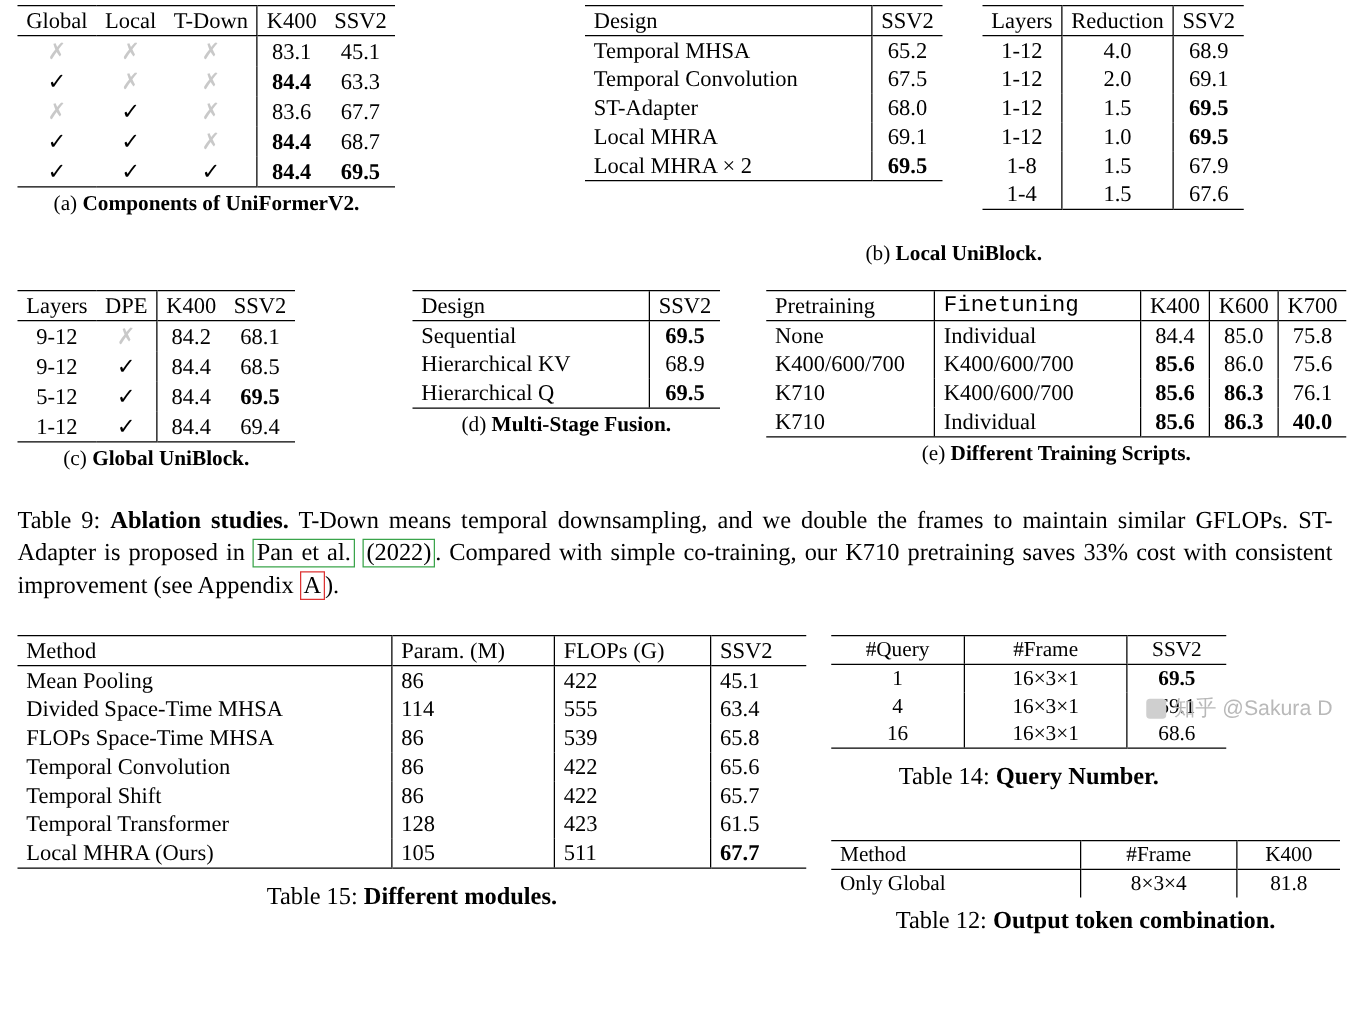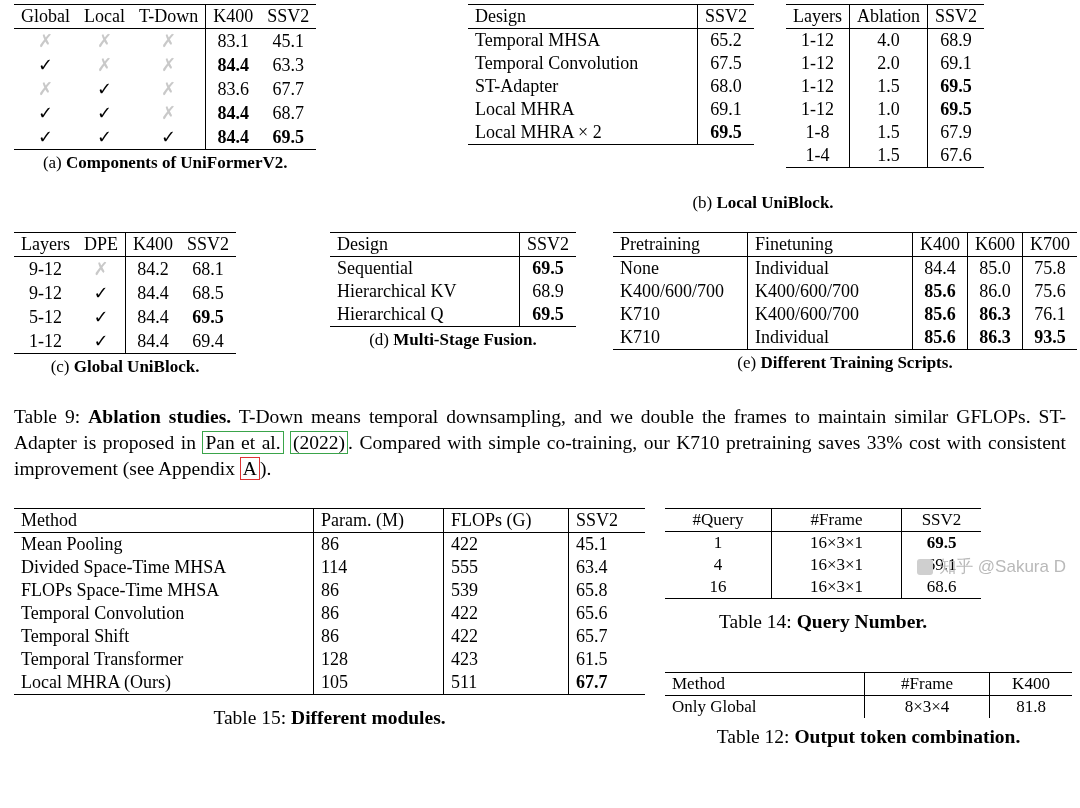--- a/index.html
+++ b/index.html
@@ -135,21 +135,21 @@
       </tr>
     </tbody>
       </table>
   </div>
 
   <div class="abs" style="left:786px;top:4px;">
     <table class="t9c">
       <tbody>
           <tr class="rule-top">
         <td class="ctr" style="border-bottom:1px solid #000;">Layers</td>
-        <td class="ctr vline" style="border-bottom:1px solid #000;">Ablation</td>
+        <td class="ctr vline" style="border-bottom:1px solid #000;">Reduction</td>
         <td class="ctr vline" style="border-bottom:1px solid #000;">SSV2</td>
       </tr>
       <tr>
         <td class="ctr">1-12</td>
         <td class="ctr vline">4.0</td>
         <td class="ctr vline">68.9</td>
       </tr>
       <tr>
         <td class="ctr">1-12</td>
         <td class="ctr vline">2.0</td>
@@ -250,21 +250,21 @@
       <span>(d)</span>
       <b>Multi-Stage Fusion.</b>
     </div>
   </div>
 
   <div class="abs" style="left:613px;top:232px;">
     <table class="t9f">
       <tbody>
           <tr class="rule-top">
         <td style="border-bottom:1px solid #000;min-width:120px;">Pretraining</td>
-        <td class="vline" style="border-bottom:1px solid #000;min-width:150px;">Finetuning</td>
+        <td class="vline" style="border-bottom:1px solid #000;min-width:150px;font-family:Liberation Mono, monospace;">Finetuning</td>
         <td class="ctr vline" style="border-bottom:1px solid #000;">K400</td>
         <td class="ctr vline" style="border-bottom:1px solid #000;">K600</td>
         <td class="ctr vline" style="border-bottom:1px solid #000;">K700</td>
       </tr>
       <tr>
         <td>None</td>
         <td class="vline">Individual</td>
         <td class="ctr vline">84.4</td>
         <td class="ctr vline">85.0</td>
         <td class="ctr vline">75.8</td>
@@ -281,21 +281,21 @@
         <td class="vline">K400/600/700</td>
         <td class="ctr vline bold">85.6</td>
         <td class="ctr vline bold">86.3</td>
         <td class="ctr vline">76.1</td>
       </tr>
       <tr class="rule-bot">
         <td>K710</td>
         <td class="vline">Individual</td>
         <td class="ctr vline bold">85.6</td>
         <td class="ctr vline bold">86.3</td>
-        <td class="ctr vline bold">93.5</td>
+        <td class="ctr vline bold">40.0</td>
       </tr>
     </tbody>
       </table>
     <div class="cap">
       <span>(e)</span>
       <b>Different Training Scripts.</b>
     </div>
   </div>
 
   <div class="para" style="left:14px;top:404px;width:1052px;">

